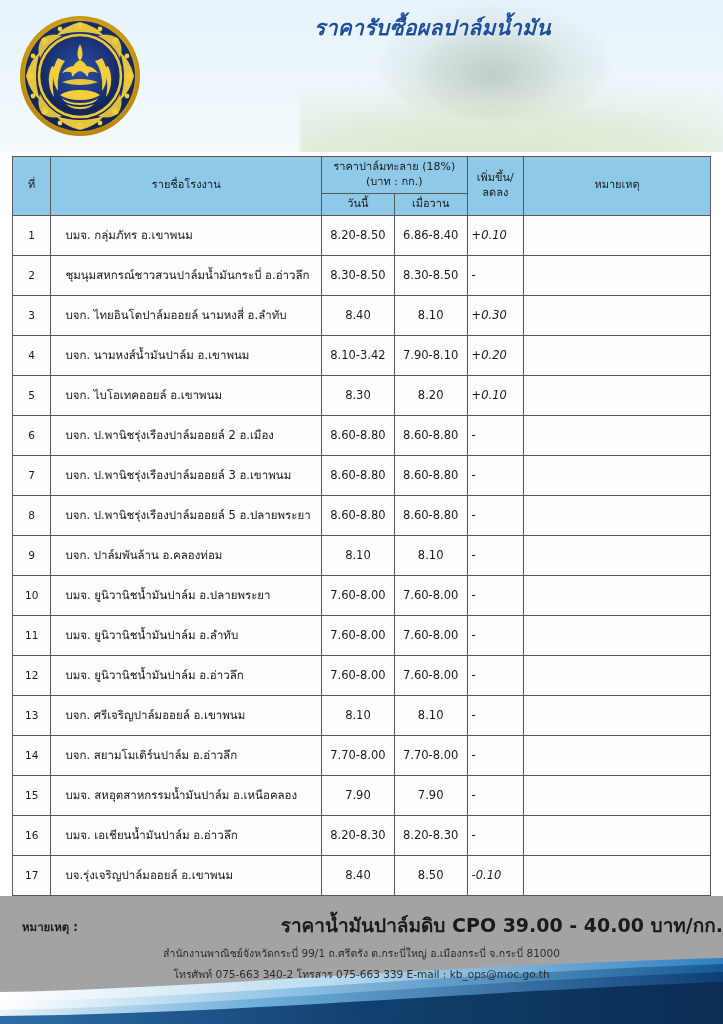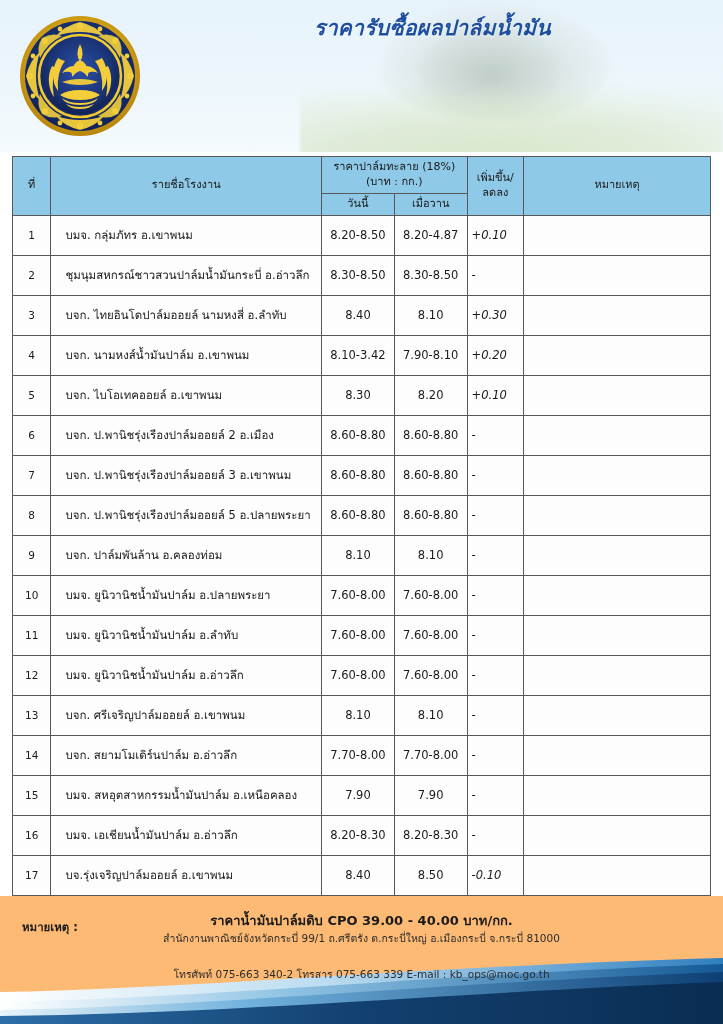--- a/index.html
+++ b/index.html
@@ -146,48 +146,48 @@
   td.c-no      { text-align: center; font-size: 10.5px; }
   td.c-name    { text-align: left; padding-left: 14px; }
   td.c-num     { text-align: center; }
   td.c-change  { text-align: left; font-style: italic; }
   td.c-remark  { text-align: center; }
 
   
   .footer {
     position: relative;
     flex: 1 1 auto;
-    background: #fdba74;
+    background: #a3a3a3;
     overflow: hidden;
   }
 
   .footer-note-label {
     position: absolute;
     left: 22px; top: 22px;
     font-family: "DejaVu Sans", sans-serif;
     font-size: 11.5px;
     font-weight: bold;
     color: #1a1a1a;
     z-index: 3;
   }
 
   .footer-cpo {
     position: absolute;
     left: 0; right: 0; top: 14px;
-    text-align: center;
+    text-align: right;
     font-family: "DejaVu Sans", sans-serif;
-    font-size: 13px;
+    font-size: 19px;
     font-weight: bold;
     color: #1a1a1a;
     z-index: 3;
   }
 
   .footer-address {
     position: absolute;
-    left: 0; right: 0; top: 34px;
+    left: 0; right: 0; top: 49px;
     text-align: center;
     font-family: "DejaVu Sans", sans-serif;
     font-size: 10.5px;
     color: #2c2c2c;
     z-index: 3;
   }
   .footer-contact {
     position: absolute;
     left: 0; right: 0; top: 70px;
     text-align: center;
@@ -326,21 +326,21 @@
         <tr>
           <th>วันนี้</th>
           <th>เมื่อวาน</th>
         </tr>
       </thead>
       <tbody id="table-body">
           <tr>
             <td class="c-no">1</td>
             <td class="c-name">บมจ. กลุ่มภัทร อ.เขาพนม</td>
             <td class="c-num">8.20-8.50</td>
-            <td class="c-num">8.20-4.87</td>
+            <td class="c-num">6.86-8.40</td>
             <td class="c-change">+0.10</td>
             <td class="c-remark"></td>
           </tr>
           <tr>
             <td class="c-no">2</td>
             <td class="c-name">ชุมนุมสหกรณ์ชาวสวนปาล์มน้ำมันกระบี่ อ.อ่าวลึก</td>
             <td class="c-num">8.30-8.50</td>
             <td class="c-num">8.30-8.50</td>
             <td class="c-change">-</td>
             <td class="c-remark"></td>

